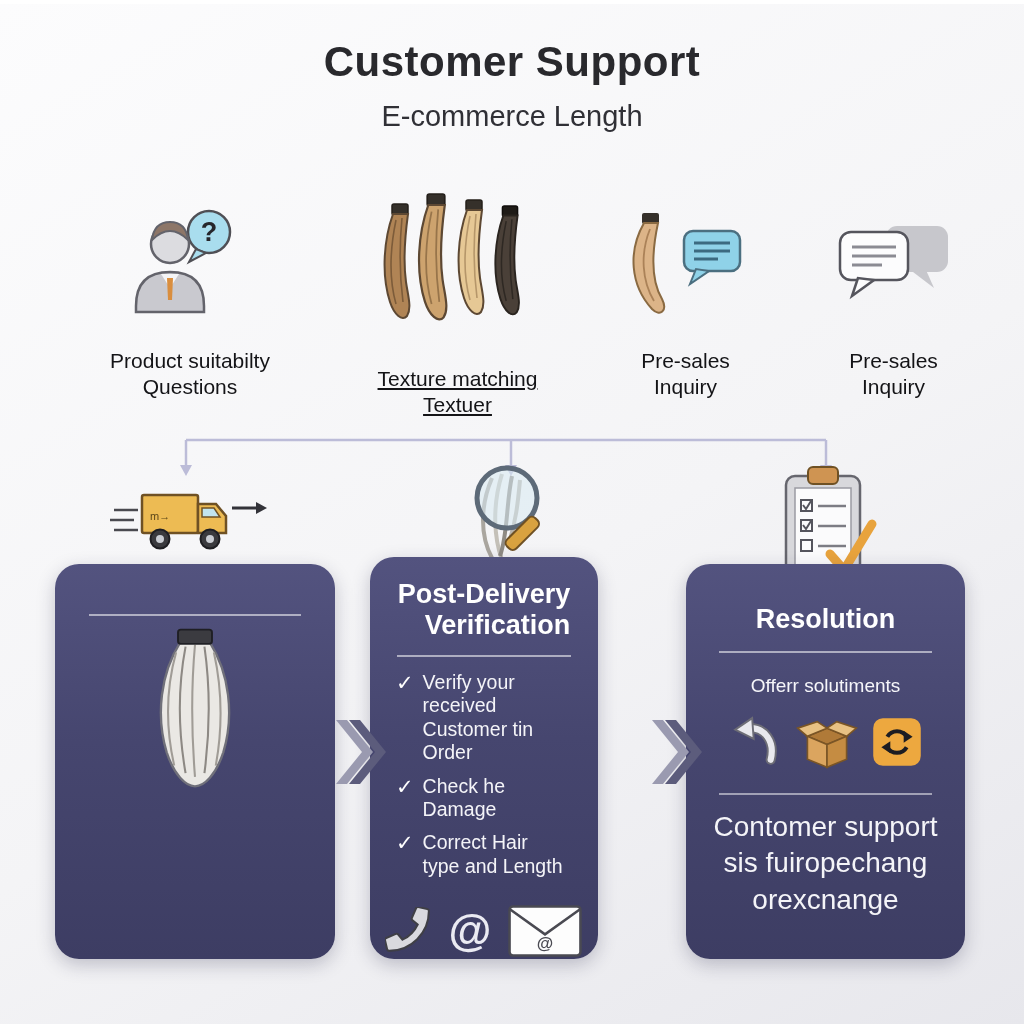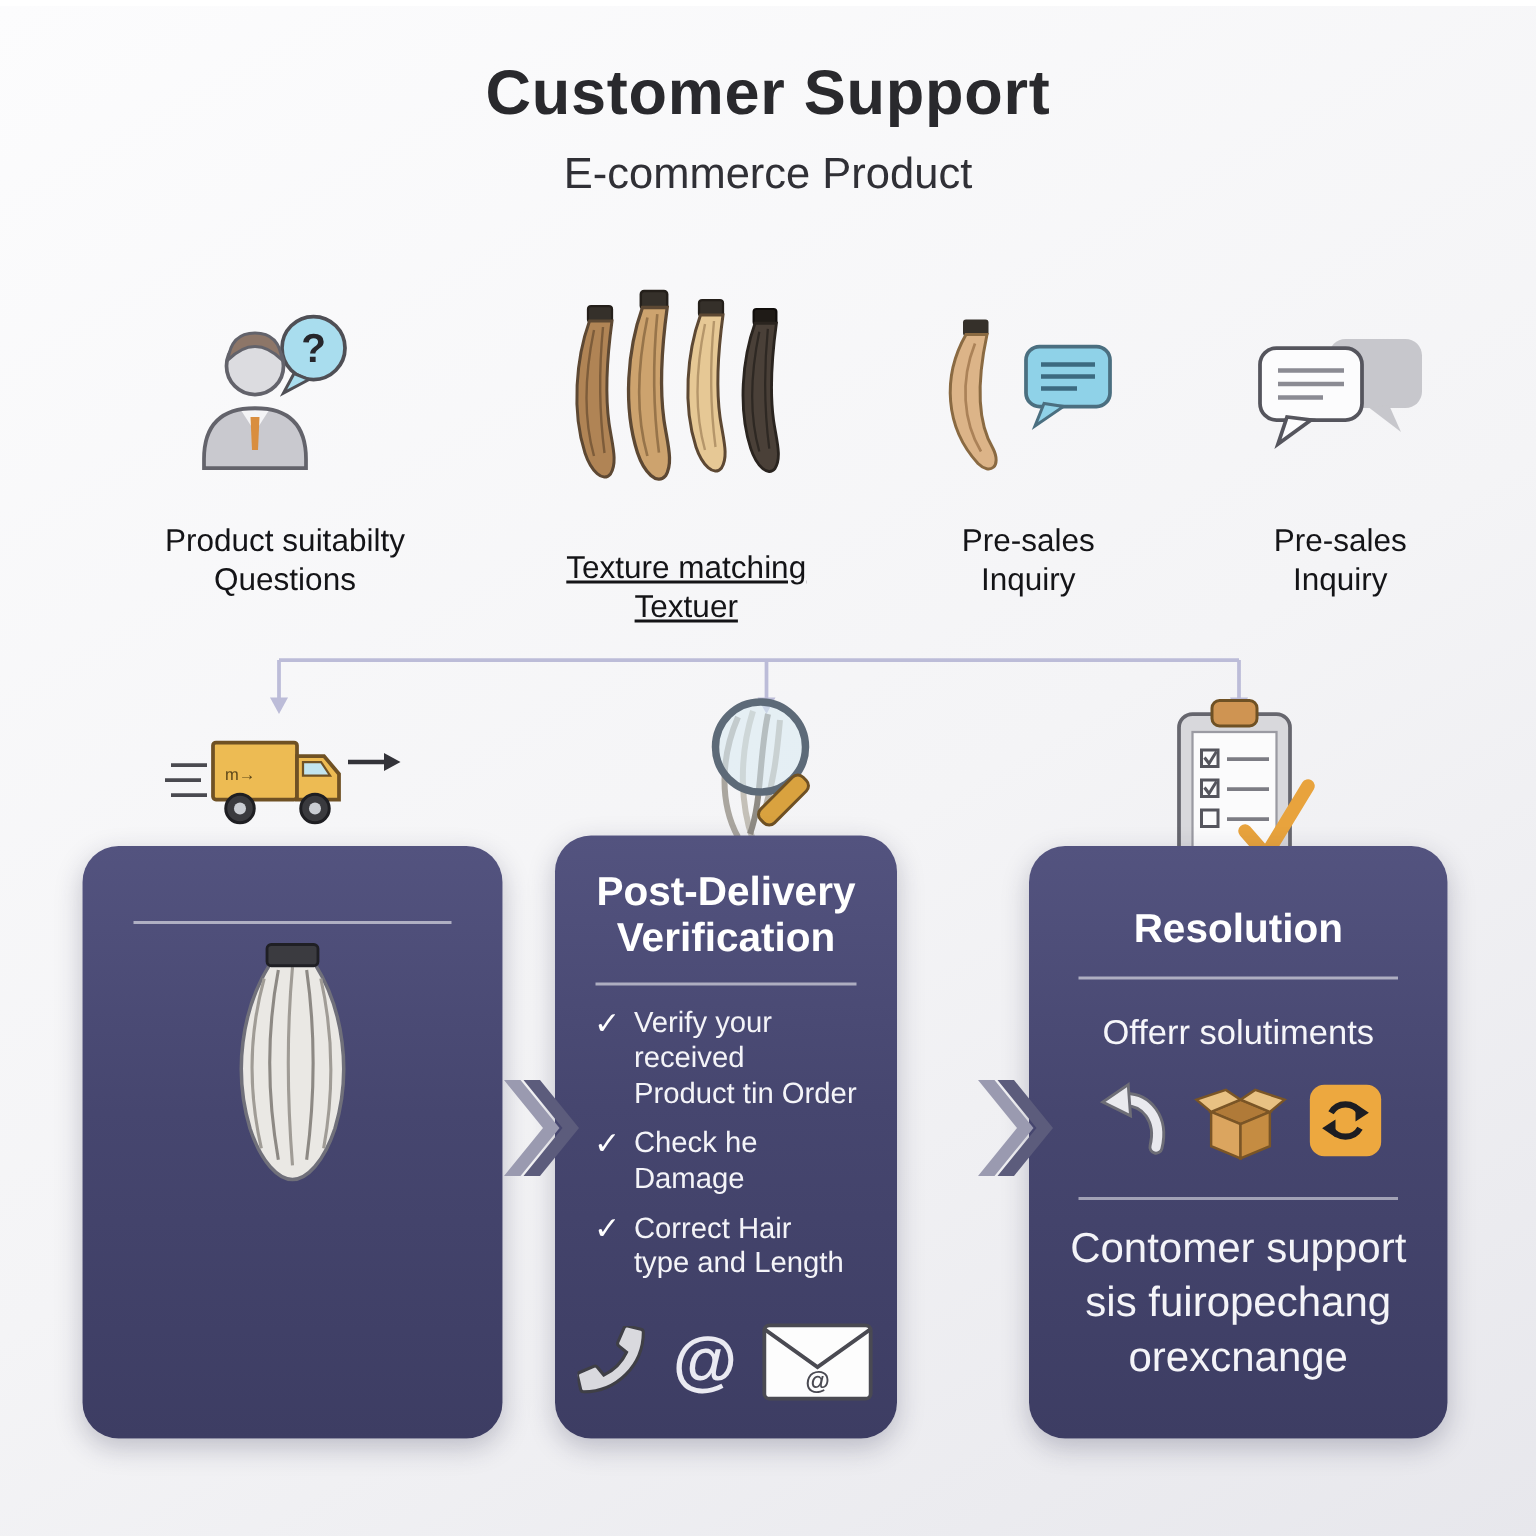--- a/index.html
+++ b/index.html
@@ -67,36 +67,36 @@
   .check-text{font-size:19.5px;line-height:1.2;color:#f4f4f8;}
   .check-text .l{display:block;}
   .contact-row{
     margin-top:26px;
     display:flex;align-items:center;justify-content:center;gap:16px;
   }
   .at-glyph{font-size:44px;font-weight:700;color:#3a3a42;color:#e9e9f0;}
   .card2 .at-glyph{color:#eaeaf2;}
   .card3{left:686px;top:560px;width:279px;height:395px;padding-top:40px;}
   .card3 .divider{margin:16px auto 12px;}
-  .card3-subtitle{font-size:23px;color:#f6f6fa;text-align:center;}
+  .card3-subtitle{font-size:19px;color:#f6f6fa;text-align:center;}
   .action-row{
     margin-top:16px;
     display:flex;align-items:center;justify-content:center;gap:13px;
   }
   .card3 .divider2{width:76%;height:2px;background:rgba(255,255,255,0.5);margin:22px auto 0;}
   .card3 .card-footer{margin-top:14px;font-size:28px;}
   .chevron{z-index:3;}
 </style>
 </head>
 <body>
 
 <div class="canvas">
 
   <div class="abs title">Customer Support</div>
-  <div class="abs subtitle">E-commerce Product</div>
+  <div class="abs subtitle">E-commerce Length</div>
 
   <svg class="abs" style="left:112px;top:198px;" viewBox="0 0 130 130" width="130" height="130">
     <circle cx="97" cy="30" r="21" fill="#a9ddee" stroke="#4f4f55" stroke-width="2.5"></circle>
     <polygon points="84,47 77,60 94,51" fill="#a9ddee" stroke="#4f4f55" stroke-width="2"></polygon>
     <text x="97" y="39" font-size="27" font-weight="bold" fill="#26262b" text-anchor="middle">?</text>
     <circle cx="58" cy="42" r="19" fill="#dcdce0" stroke="#63636b" stroke-width="2.5"></circle>
     <path d="M40,38 Q42,20 58,20 Q74,20 76,38 Q67,29 58,29 Q49,29 40,38 Z" fill="#8d7668" stroke="#63636b" stroke-width="2"></path>
     <path d="M24,104 Q24,70 58,70 Q92,70 92,104 L92,110 L24,110 Z" fill="#c9c9cf" stroke="#63636b" stroke-width="2.5"></path>
     <polygon points="49,72 58,86 67,72" fill="#f4f4f6"></polygon>
     <polygon points="55,76 61,76 60,98 56,98" fill="#d98e3f"></polygon>
@@ -233,29 +233,29 @@
   </div>
 
   <svg class="abs chevron" style="left:336px;top:712px;" viewBox="0 0 50 72" width="50" height="72">
     <polygon points="0,4 26,36 0,68 11,68 37,36 11,4" fill="#9a9ab0"></polygon>
     <polygon points="13,4 39,36 13,68 24,68 50,36 24,4" fill="#5c5c7c"></polygon>
   </svg>
 
   <div class="abs card card2">
     <div class="card-title">
       <span style="display:block;">Post-Delivery</span>
-      <span style="display:block;">Verification</span>
+      <span style="display:block;text-align:right;">Verification</span>
     </div>
     <div class="divider"></div>
     <div class="checklist">
       <div class="check-item">
         <span class="check-glyph">✓</span>
         <span class="check-text">
           <span class="l">Verify your received</span>
-          <span class="l">Product tin Order</span>
+          <span class="l">Customer tin Order</span>
         </span>
       </div>
       <div class="check-item">
         <span class="check-glyph">✓</span>
         <span class="check-text">
           <span class="l">Check he Damage</span>
         </span>
       </div>
       <div class="check-item">
         <span class="check-glyph">✓</span>

